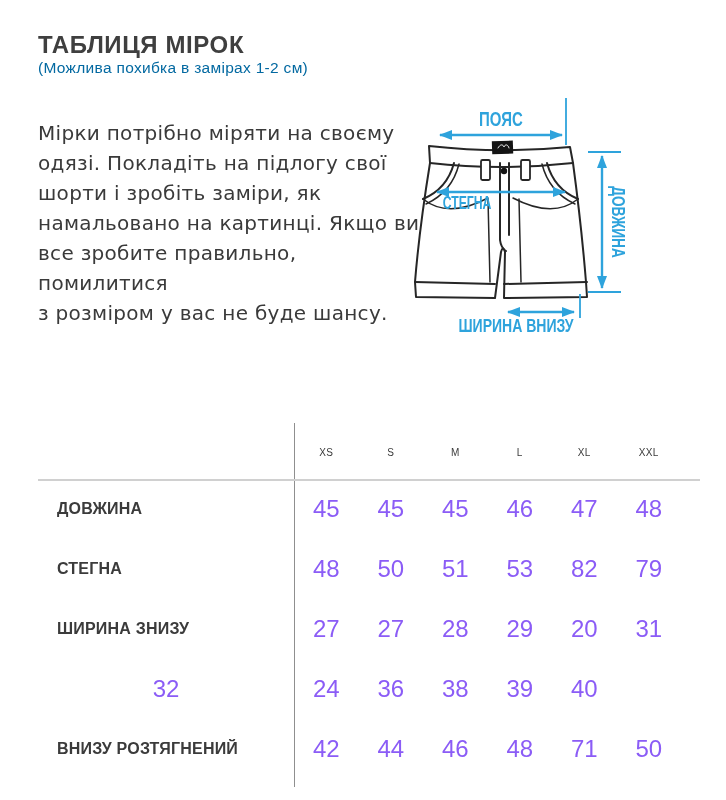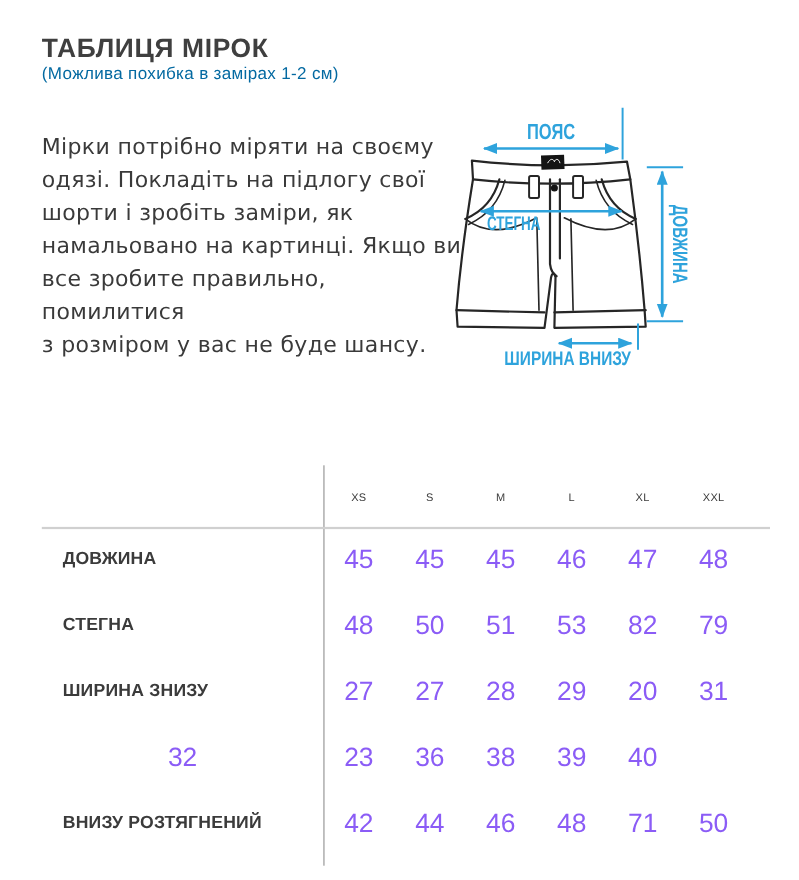--- a/index.html
+++ b/index.html
@@ -142,21 +142,21 @@
     <div class="cell num">27</div>
     <div class="cell num">27</div>
     <div class="cell num">28</div>
     <div class="cell num">29</div>
     <div class="cell num">20</div>
     <div class="cell num">31</div>
   </div>
 
   <div class="trow">
     <div class="cell num">32</div>
-    <div class="cell num">23</div>
+    <div class="cell num">24</div>
     <div class="cell num">36</div>
     <div class="cell num">38</div>
     <div class="cell num">39</div>
     <div class="cell num">40</div>
   </div>
 
   <div class="trow">
     <div class="cell rowlabel">ВНИЗУ РОЗТЯГНЕНИЙ</div>
     <div class="cell num">42</div>
     <div class="cell num">44</div>

